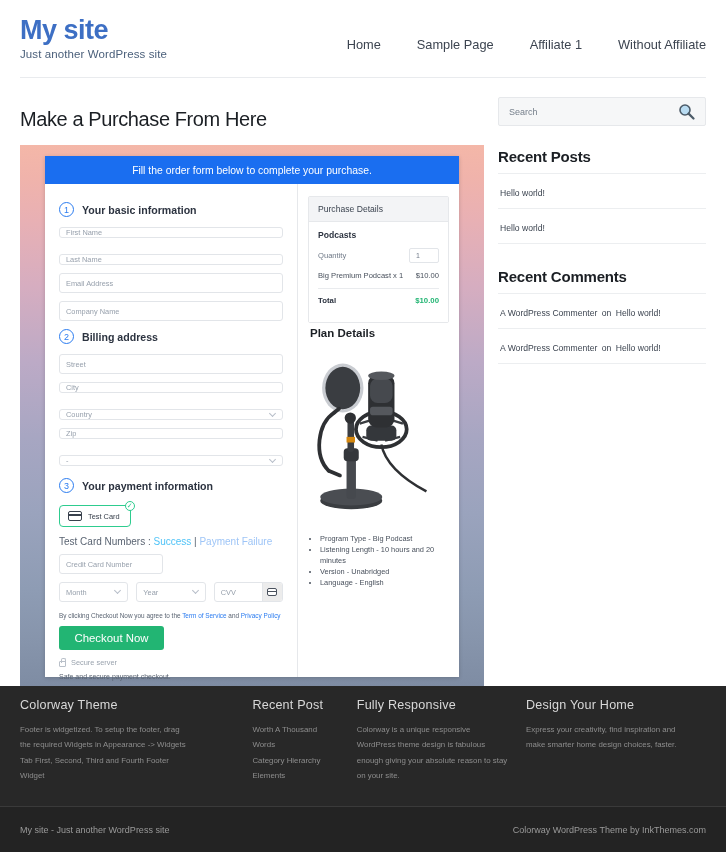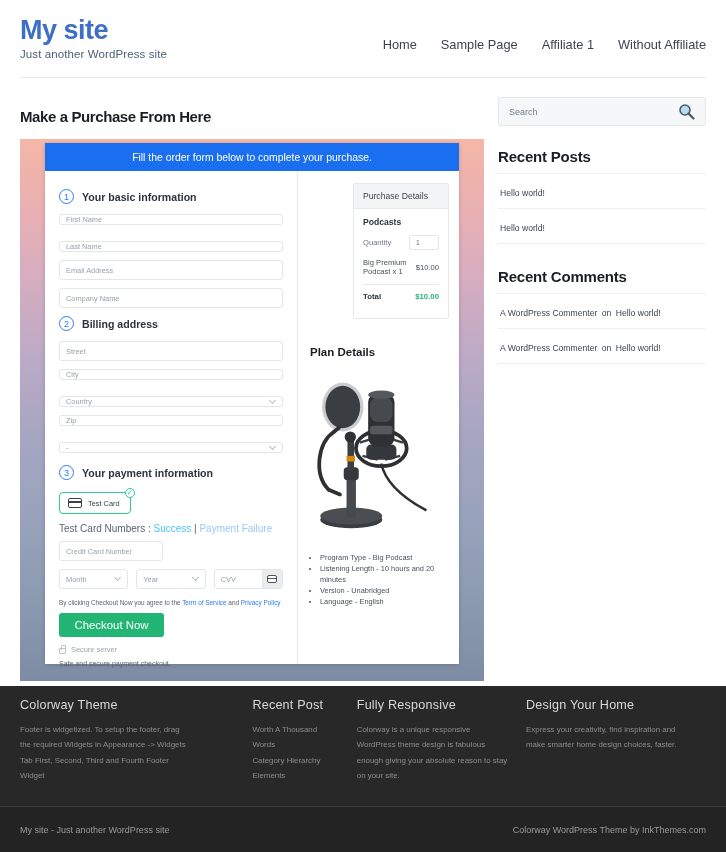--- a/index.html
+++ b/index.html
@@ -21,52 +21,52 @@
   .brand { padding-top: 8px; }
   .site-title {
     font-size: 27px; font-weight: bold; color: #3d6fc4;
     letter-spacing: -0.5px; line-height: 1.05;
   }
   .site-tagline {
     font-size: 11.5px; color: #4a5f7a; margin-top: 4px; letter-spacing: .1px;
   }
   .main-nav {
     margin-left: auto; display: flex; align-items: center;
-    gap: 24px; padding-top: 29px; padding-right: 2px;
+    gap: 36px; padding-top: 29px; padding-right: 2px;
   }
   .main-nav a {
     font-size: 12.8px; color: #3c4450; text-decoration: none; white-space: nowrap;
   }
   .header-rule {
     position: absolute; left: 20px; right: 20px; bottom: 0;
     height: 1px; background: #e9ebee;
   }
 
   
   .content-wrap { display: flex; padding: 0 20px; gap: 14px; }
   .col-main { width: 464px; flex: 0 0 464px; }
   .col-side { width: 208px; flex: 0 0 208px; padding-top: 19px; }
 
   .page-title {
-    font-size: 15px; font-weight: bold; color: #1b1f24;
+    font-size: 20px; font-weight: normal; color: #1b1f24;
     letter-spacing: -0.4px; margin: 30px 0 14px 0;
   }
 
   
   .order-outer {
     position: relative; width: 464px; height: 542px;
     overflow: hidden;
     background:
       linear-gradient(to bottom,
         #f4b7a8 0%, #f0b3ab 6%, #e8b0b4 14%,
         #d6adc0 26%, #bcaac6 40%, #a7a6c2 54%,
         #9aa3bd 68%, #8e9cb4 82%, #8694ab 92%, #7e8ca3 100%);
   }
   .order-inner {
-    position: absolute; left: 25px; top: 4px;
+    position: absolute; left: 25px; top: 11px;
     width: 414px; height: 521px;
     background: #ffffff;
     box-shadow: 0 1px 4px rgba(0,0,0,.18);
   }
   .order-banner {
     height: 28px; background: #1a6ef0; color: #ffffff;
     font-size: 10.4px; display: flex; align-items: center; justify-content: center;
   }
   .order-body { display: flex; height: 493px; }
   .form-col { width: 252px; padding: 14px 14px 0 14px; }
@@ -152,42 +152,42 @@
   }
   .lock::before {
     content:""; position: absolute; left: 1.4px; top: -3.4px;
     width: 3px; height: 3.4px; border: 1px solid #b9c0c9;
     border-bottom: none; border-radius: 2px 2px 0 0;
   }
   .secure-txt { font-size: 7.4px; color: #9aa3ae; }
   .safe-txt { font-size: 7px; color: #5a6472; }
 
   
-  .pd-card { border: 1px solid #e6e8eb; border-radius: 2px; margin-left: 45px; }
+  .pd-card { border: 1px solid #e6e8eb; border-radius: 2px; }
   .pd-head {
     background: #f3f4f6; border-bottom: 1px solid #e6e8eb;
     font-size: 8.6px; color: #3c4450; padding: 7px 9px;
   }
   .pd-body { padding: 8px 9px 9px 9px; background: #fff; }
   .pd-product { font-size: 8.6px; font-weight: bold; color: #2c3340; margin-bottom: 8px; }
   .pd-row {
     display: flex; align-items: center; justify-content: space-between;
     font-size: 7.6px; color: #707a88; margin-bottom: 8px;
   }
   .qty-box {
     width: 30px; height: 15px; border: 1px solid #e2e5e9; border-radius: 2px;
     font-size: 7px; color: #707a88; display: flex; align-items: center; padding-left: 6px;
   }
   .pd-item { font-size: 7.6px; color: #48505c; }
   .pd-price { font-size: 7.6px; color: #48505c; }
   .pd-sep { height: 1px; background: #e9ebee; margin: 2px 0 7px 0; }
   .pd-total-label { font-size: 7.8px; font-weight: bold; color: #2c3340; }
   .pd-total-value { font-size: 7.8px; font-weight: bold; color: #22b573; }
 
-  .plan-title { font-size: 11.5px; font-weight: bold; color: #1b1f24; margin: 27px 0 6px 2px; }
+  .plan-title { font-size: 11.5px; font-weight: bold; color: #1b1f24; margin: 4px 0 6px 2px; }
   .mic-wrap { display: flex; justify-content: center; margin-bottom: 8px; }
   .plan-list { margin: 0 0 0 12px; padding: 0; }
   .plan-list li { font-size: 7.4px; color: #48505c; line-height: 1.5; }
 
   
   .search-box {
     height: 29px; background: #f6f7f8; border: 1px solid #e6e8eb; border-radius: 2px;
     display: flex; align-items: center; justify-content: space-between;
     padding: 0 10px; margin-bottom: 22px;
   }

